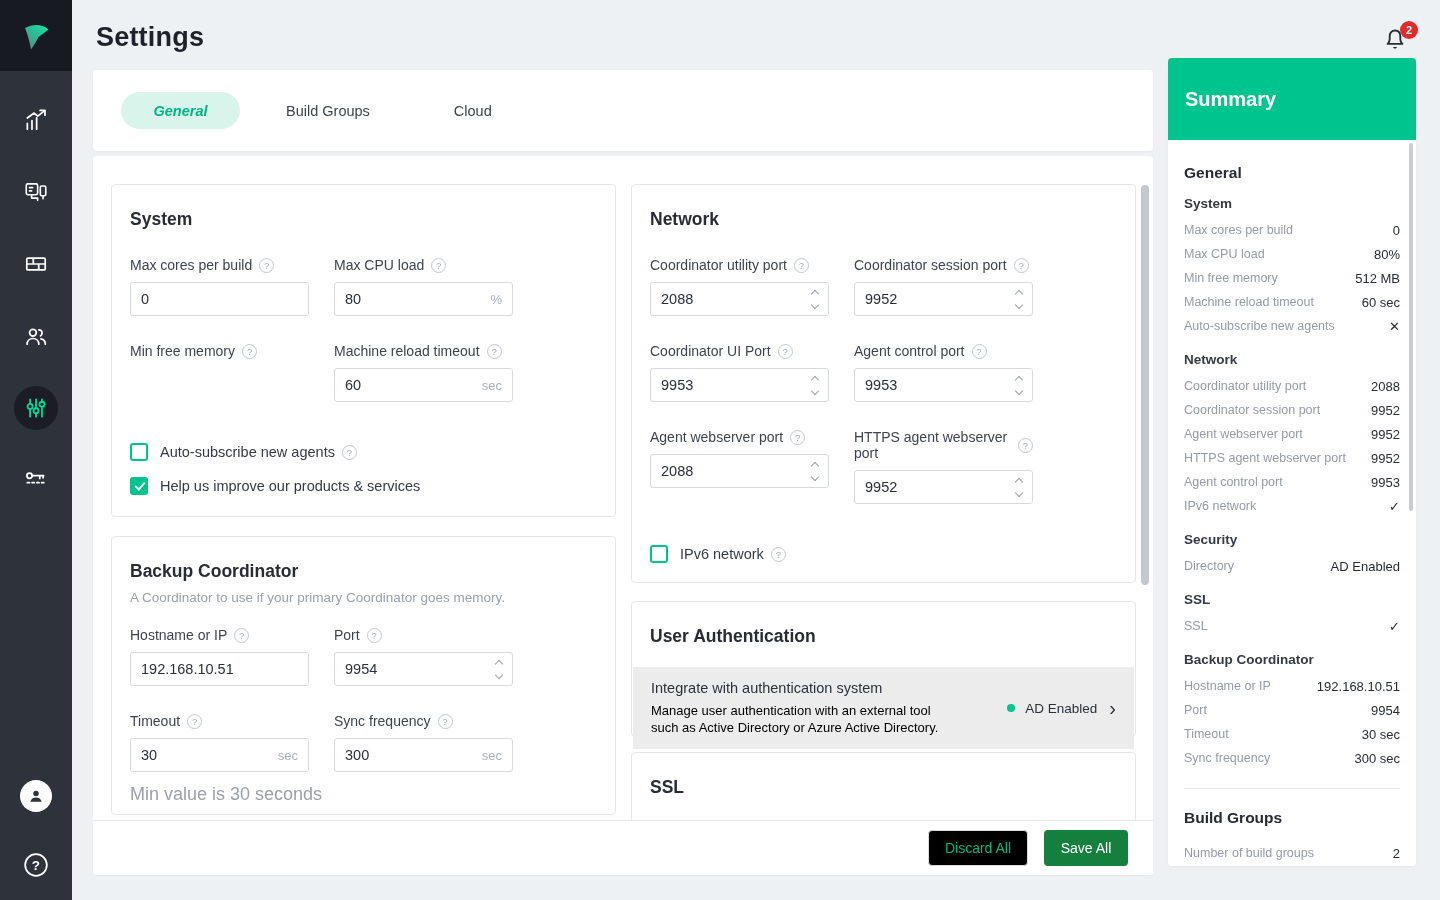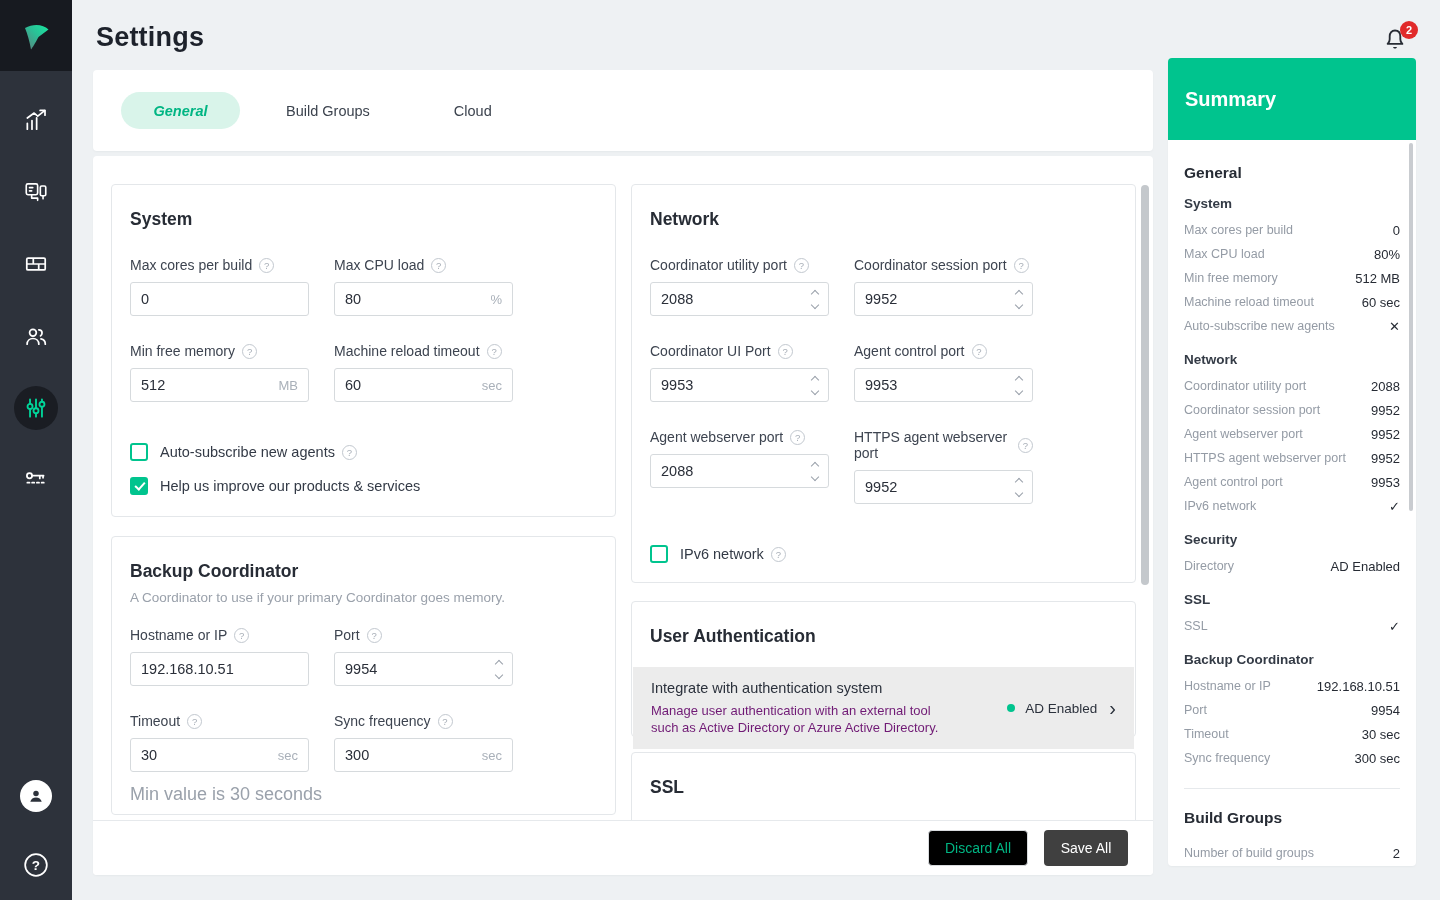--- a/index.html
+++ b/index.html
@@ -54,32 +54,32 @@
   .cb.checked { background:#00c48e; }
   .cb.checked::after { content:""; position:absolute; left:4.5px; top:1px; width:4px; height:8px; border-right:2px solid #fff; border-bottom:2px solid #fff; transform:rotate(42deg); }
   .cblabel { font-size:14.5px; color:#333a46; display:flex; align-items:center; gap:7px; }
 
   .hint { font-size:18px; color:#9aa1ab; margin-top:12px; }
 
   
   .auth-row { margin:20px -17px 0; background:#ececec; padding:13px 18px; display:flex; align-items:center; cursor:pointer; }
   .auth-left { flex:1; }
   .auth-row-title { font-size:14.5px; color:#2b313c; margin-bottom:6px; }
-  .auth-desc { font-size:13px; color:#701a75; line-height:17px; }
+  .auth-desc { font-size:13px; color:#000000; line-height:17px; }
   .auth-right { display:flex; align-items:center; gap:10px; margin-left:12px; }
   .dot { width:8px; height:8px; border-radius:50%; background:#00c48e; }
   .auth-status { font-size:13.5px; color:#2b313c; }
   .chevR { font-size:20px; color:#2b313c; line-height:1; margin-left:2px; }
 
   .content-scroll { position:absolute; right:4px; top:29px; width:8px; height:400px; background:#c4c8cc; border-radius:4px; z-index:6; cursor:pointer; }
 
   .footerbar { position:absolute; left:0; right:0; top:664px; height:55px; background:#fff; border-top:1px solid #e6e9ec; display:flex; align-items:center; justify-content:flex-end; gap:16px; padding-right:25px; z-index:8; }
   .btn { height:36px; border-radius:4px; font-size:14px; font-weight:500; display:flex; align-items:center; justify-content:center; cursor:pointer; font-family:inherit; }
   .btn.ghost { width:100px; background:#000000; border:1px solid #d8dbde; color:#00b583; }
-  .btn.primary { width:84px; background:#404040; border:none; color:#fff; }
+  .btn.primary { width:84px; background:#15803d; border:none; color:#fff; }
 
   
   .summary { position:absolute; left:1168px; top:58px; width:248px; height:808px; background:#fff; border-radius:4px; box-shadow:0 1px 2px rgba(30,40,50,.04); overflow:hidden; z-index:5; }
   .summary-header { height:82px; background:#00c48e; display:flex; align-items:center; padding-left:17px; color:#fff; font-size:20px; font-weight:700; }
   .summary-body { padding:24px 16px 0; position:relative; }
   .sh1 { font-size:15.5px; font-weight:700; color:#262b34; margin-bottom:14px; }
   .sh2 { font-size:13.5px; font-weight:700; color:#343b46; margin:14px 0 7px; }
   .sh2.first { margin-top:0; }
   .srow { display:flex; align-items:center; height:24px; }
   .srow .sl { flex:1; font-size:12.5px; color:#949ba5; }
@@ -206,24 +206,20 @@
           <div class="ibox">
               <input value="80" style="">
               <span class="unit">%</span>
             </div>
         </div>
         <div>
           <div class="flabel">
               <span>Min free memory</span>
               <span class="qi">?</span>
             </div>
-          <div class="ibox">
-              <input value="512" style="">
-              <span class="unit">MB</span>
-            </div>
         </div>
         <div>
           <div class="flabel">
               <span>Machine reload timeout</span>
               <span class="qi">?</span>
             </div>
           <div class="ibox">
               <input value="60" style="">
               <span class="unit">sec</span>
             </div>

